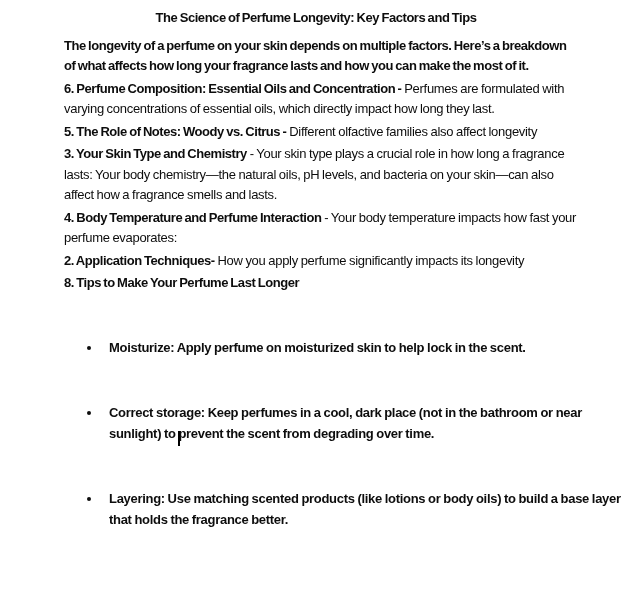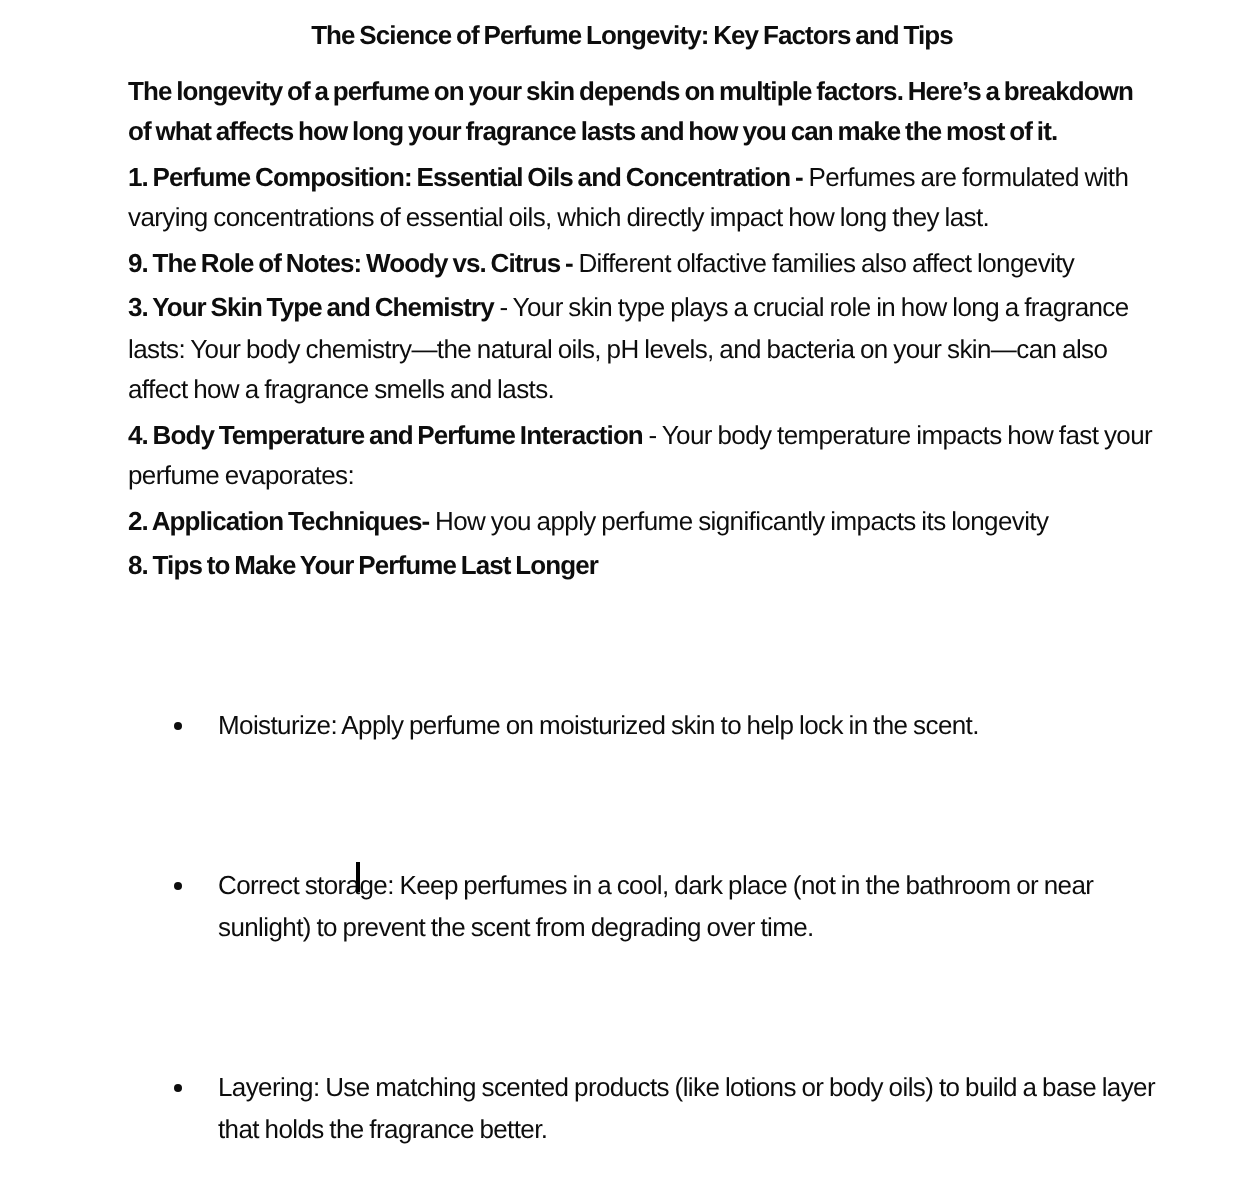--- a/index.html
+++ b/index.html
@@ -37,21 +37,22 @@
     word-spacing: -0.8px;
   }
   ul.tips {
     margin: 3px 0 0 0;
     padding: 0;
     list-style: none;
   }
   ul.tips li {
     position: relative;
     padding-left: 57px;
-    margin: 15px 0 4px 0;
+    margin: 0 0 4px 0;
+    font-weight: bold;
   }
   ul.tips li::before {
     content: "";
     position: absolute;
     left: 35px;
     top: 8px;
     width: 4px;
     height: 4px;
     border-radius: 50%;
     background: #0d0d0d;
@@ -67,24 +68,24 @@
 </style>
 </head>
 <body>
 
 <div class="page">
   <div class="doc-title">The Science of Perfume Longevity: Key Factors and Tips</div>
 
   <p class="bold">The longevity of a perfume on your skin depends on multiple factors. Here’s a breakdown
 of what affects how long your fragrance lasts and how you can make the most of it.</p>
 
-  <p><b>1. Perfume Composition: Essential Oils and Concentration -</b><span> Perfumes are formulated with
+  <p><b>6. Perfume Composition: Essential Oils and Concentration -</b><span> Perfumes are formulated with
 varying concentrations of essential oils, which directly impact how long they last.</span></p>
 
-  <p><b>9. The Role of Notes: Woody vs. Citrus -</b><span> Different olfactive families also affect longevity</span></p>
+  <p><b>5. The Role of Notes: Woody vs. Citrus -</b><span> Different olfactive families also affect longevity</span></p>
 
   <p><b>3. Your Skin Type and Chemistry</b><span> - Your skin type plays a crucial role in how long a fragrance
 lasts: Your body chemistry—the natural oils, pH levels, and bacteria on your skin—can also
 affect how a fragrance smells and lasts.</span></p>
 
   <p><b>4. Body Temperature and Perfume Interaction</b><span> - Your body temperature impacts how fast your
 perfume evaporates:</span></p>
 
   <p><b>2. Application Techniques-</b><span> How you apply perfume significantly impacts its longevity</span></p>
 

